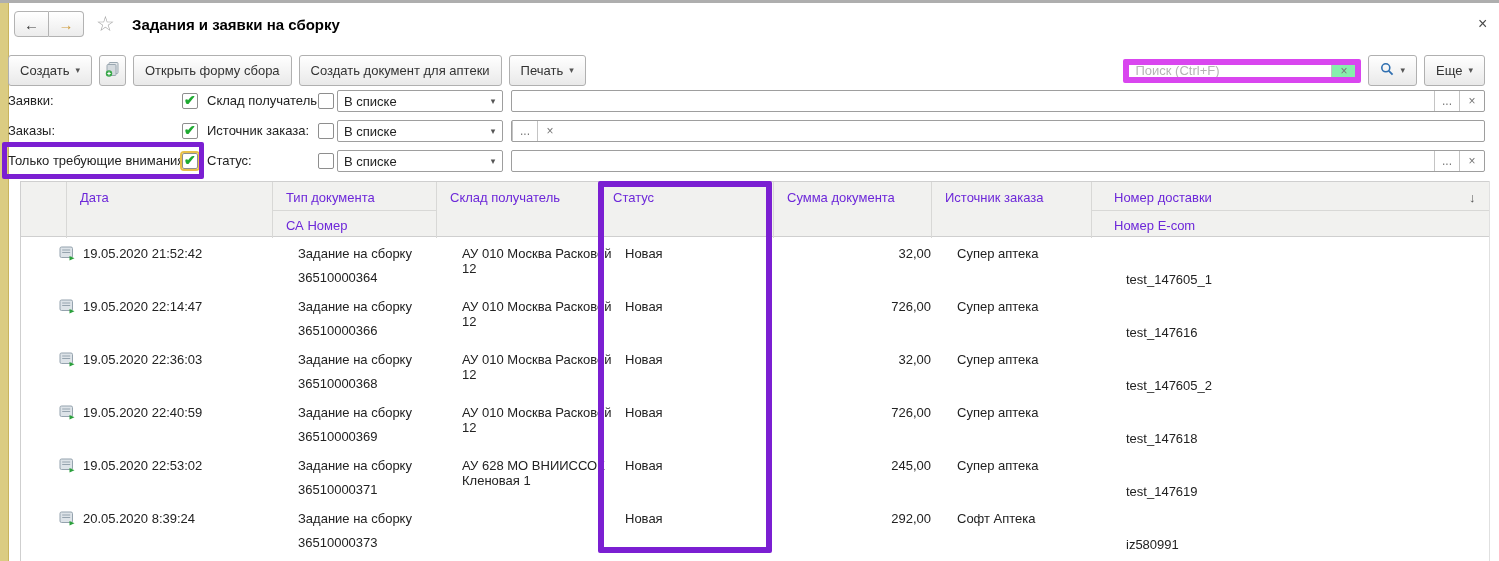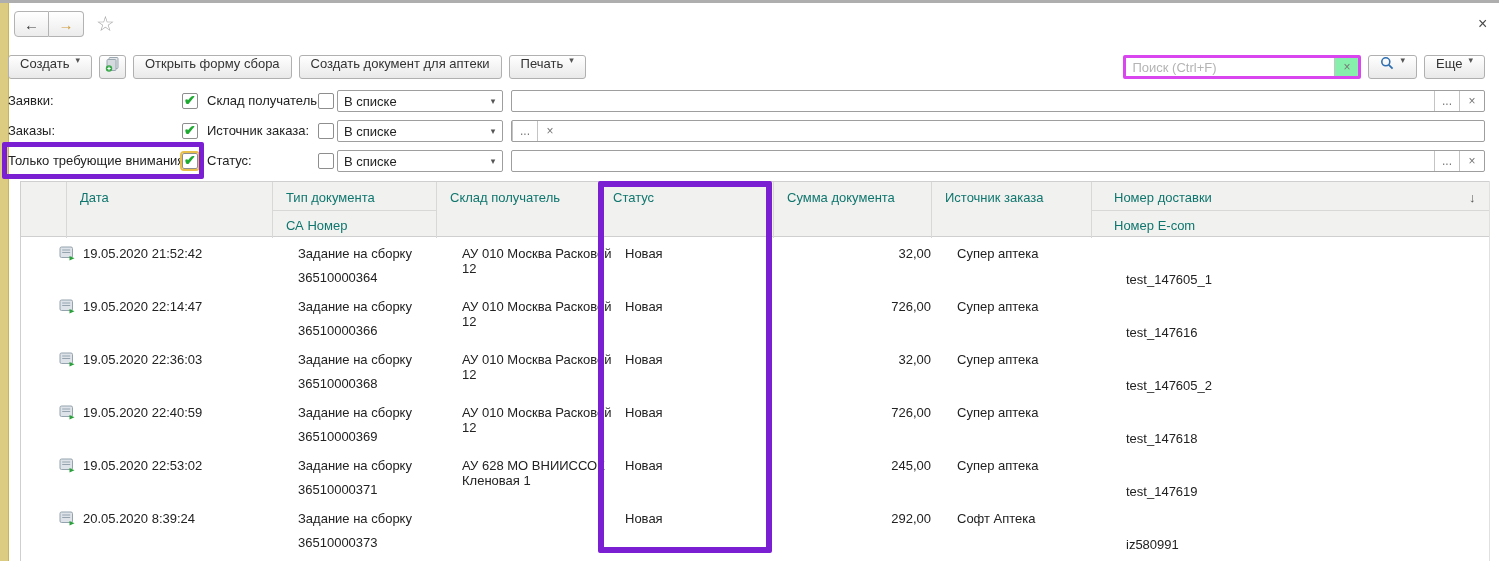--- a/index.html
+++ b/index.html
@@ -15,28 +15,28 @@
   .nav-btn { width:35px; height:26px; border:1px solid #b3b3b3; background:linear-gradient(#ffffff,#ececec);
              display:flex; align-items:center; justify-content:center; font-size:15px; }
   .nav-btn.back { border-radius:4px 0 0 4px; color:#3a3a3a; }
   .nav-btn.fwd  { border-radius:0 4px 4px 0; border-left:none; color:#cf9d3e; }
   .star { position:absolute; left:96px; top:12px; font-size:21px; color:#a9a9a9; }
   .page-title { position:absolute; left:132px; top:16px; font-size:15px; font-weight:bold; color:#000; }
   .win-close { position:absolute; left:1478px; top:15px; font-size:16px; color:#4a4a4a; cursor:pointer; }
 
   
   .toolbar { position:absolute; left:8px; top:55px; display:flex; gap:7px; align-items:center; }
-  .btn { display:inline-flex; align-items:flex-start; gap:6px; height:24px; padding:0 11px;
+  .btn { display:inline-flex; align-items:center; gap:6px; height:31px; padding:0 11px;
          border:1px solid #b0b0b0; border-radius:3px; background:linear-gradient(#ffffff,#e9e9e9);
          font-size:13px; color:#333; cursor:pointer; white-space:nowrap; }
   .btn .caret { font-size:9px; color:#555; line-height:1; }
   .icon-btn { padding:0 4px; width:27px; justify-content:center; }
 
   .search-cluster { position:absolute; right:14px; top:55px; display:flex; gap:7px; align-items:center; }
-  .search-field { display:flex; width:238px; height:24px; border:3px solid #d946ef; border-radius:2px; background:#86efac; overflow:hidden; }
+  .search-field { display:flex; width:238px; height:24px; border:6px solid #d946ef; border-radius:2px; background:#86efac; overflow:hidden; }
   .search-field input { flex:1; border:none; outline:none; padding:0 6px; font-size:13px; color:#333; font-family:"Liberation Sans", sans-serif; }
   .search-field input::placeholder { color:#b4b4b4; }
   .search-clear { width:24px; display:flex; align-items:center; justify-content:center; border-left:1px solid #c4c4c4; color:#777; font-size:12px; cursor:pointer; }
 
   
   .filter-row { position:absolute; left:0; width:1225px; height:22px; }
   .flabel { position:absolute; top:3px; font-size:13px; color:#222; }
   .flabel.c1 { left:8px; }
   .flabel.c2 { left:207px; }
   .checkbox { position:absolute; top:3px; width:16px; height:16px; background:#fff; border:1px solid #8e8e8e; border-radius:2px; cursor:pointer; }
@@ -52,21 +52,21 @@
   .fvalue { position:absolute; left:511px; top:0; width:974px; height:22px; border:1px solid #9e9e9e; border-radius:2px;
             background:#fff; display:flex; align-items:center; font-size:13px; color:#222; }
   .fvalue .fval-text { flex:1; padding-left:6px; }
   .fbtn { width:25px; height:100%; display:flex; align-items:center; justify-content:center;
           border-left:1px solid #c4c4c4; color:#777; font-size:12px; cursor:pointer; }
 
   
   .table { position:absolute; left:20px; top:181px; width:1470px; height:380px; border-left:1px solid #cfcfcf; border-right:1px solid #e0e0e0; overflow:hidden; background:#fff; }
   .thead { position:absolute; left:0; top:0; width:100%; height:56px; background:#f1f1ef;
            border-top:1px solid #cfcfcf; border-bottom:1px solid #cfcfcf; }
-  .hcell { position:absolute; font-size:13px; color:#0f766e; top:8px; cursor:pointer; }
+  .hcell { position:absolute; font-size:13px; color:#6d28d9; top:8px; cursor:pointer; }
   .hcell.l2 { top:36px; }
   .vline { position:absolute; top:0; width:1px; height:56px; background:#d8d8d6; }
   .hsub  { position:absolute; top:28px; height:1px; background:#d8d8d6; }
   .sort-icon { position:absolute; left:1448px; top:8px; font-size:13px; color:#555; }
 
   .tbody { position:absolute; left:0; top:57px; width:100%; }
   .trow { position:absolute; left:12px; width:100%; height:62px; border-bottom:1px solid #e4e4e4; background:#fff; cursor:pointer; }
   .cell { position:absolute; font-size:13px; color:#222; white-space:nowrap; }
   .doc-icon { position:absolute; left:26px; top:8px; }
   .cell-date      { left:50px;  top:8px; }
@@ -92,20 +92,21 @@
 
   <div class="nav-group">
     <div class="nav-btn back">
         <span>←</span>
       </div>
     <div class="nav-btn fwd">
         <span>→</span>
       </div>
   </div>
   <div class="star">☆</div>
+  <div class="page-title">Задания и заявки на сборку</div>
   <div class="win-close">×</div>
 
   <div class="toolbar">
     <div class="btn">
       <span>Создать</span>
       <span class="caret">▾</span>
     </div>
     <div class="btn icon-btn">
       <span>
         <svg width="16" height="16" viewBox="0 0 16 16">

